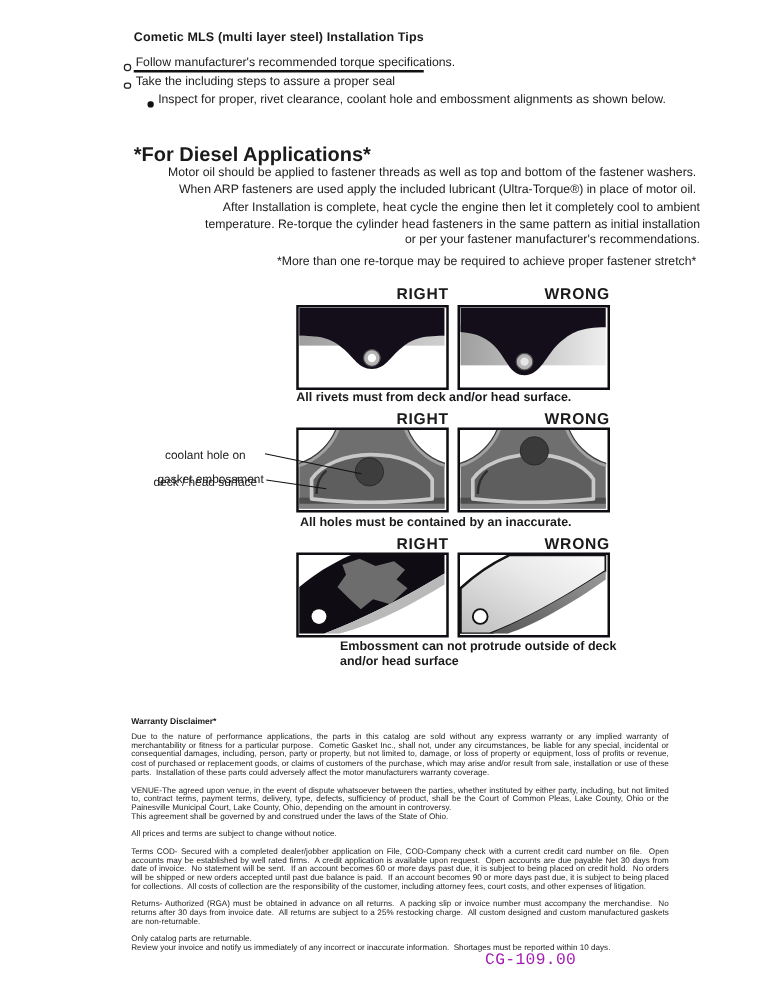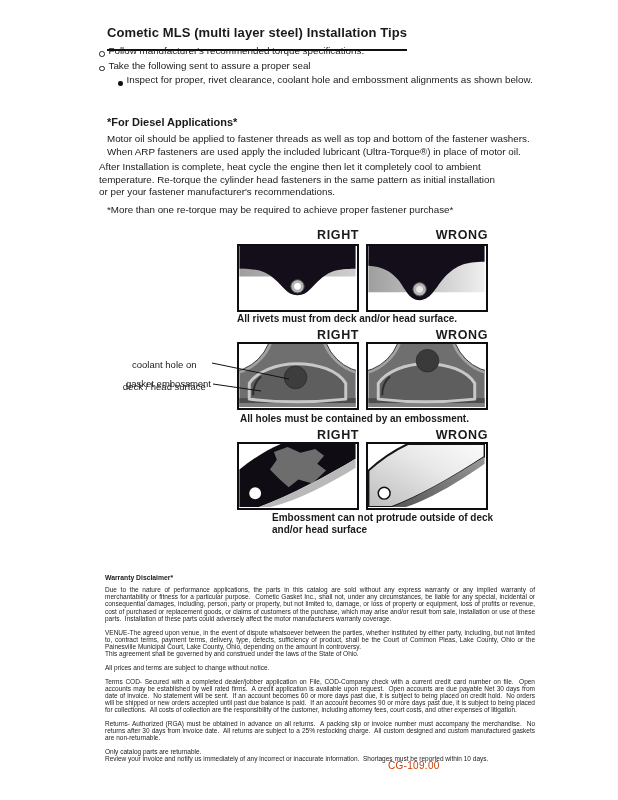--- a/index.html
+++ b/index.html
@@ -5,70 +5,70 @@
   html,body{margin:0;padding:0;background:#e8e8e8;}
   .page{
     position:relative;width:618px;height:800px;margin:0 auto;
     background:#ffffff;overflow:hidden;color:#1a1a1a;
     font-family:"Liberation Sans", sans-serif;
     -webkit-font-smoothing:antialiased;
   }
   .abs{position:absolute;}
   .txt{white-space:pre-wrap;}
   .title{
-    left:107px;top:25px;font-size:13px;font-weight:bold;
-    border-bottom:2px solid #111;padding-bottom:9px;letter-spacing:.1px;
+    left:107px;top:25px;font-size:10px;font-weight:bold;
+    border-bottom:2px solid #111;padding-bottom:20px;letter-spacing:.1px;
   }
   .bullets{left:99px;top:45px;font-size:9.8px;line-height:11.5px;}
   .brow{display:flex;align-items:flex-end;margin-bottom:3px;}
   .brow.sub{margin-left:19px;margin-bottom:2.5px;}
   .b1{flex:0 0 auto;width:3.5px;height:3.5px;border:1px solid #222;border-radius:50%;margin:3px 4px 0 0;}
   .b2{flex:0 0 auto;width:4.5px;height:4.5px;background:#111;border-radius:50%;margin:3px 4px 0 0;}
-  .h2{font-size:11px;font-weight:bold;}
-  .body{font-size:9.8px;line-height:12.6px;}
+  .h2{font-size:16px;font-weight:bold;}
+  .body{font-size:9.8px;line-height:12.6px;text-align:right;}
   .dlabel{font-size:12.5px;font-weight:bold;letter-spacing:.6px;width:122px;text-align:right;}
   .dbox{width:122px;height:68px;border:2.5px solid #0d0d12;box-sizing:border-box;background:#fff;}
   .dbox svg{display:block;}
   .caption{font-size:10px;font-weight:bold;line-height:11.5px;}
   .callout{font-size:9.5px;line-height:11px;width:104px;text-align:right;}
   .smallblock{left:105px;top:574px;width:430px;}
   .sm-h{font-size:6.8px;font-weight:bold;margin:0 0 5px 0;}
   .sm-p{font-size:6.5px;line-height:7.2px;margin:0 0 6.5px 0;text-align:justify;white-space:pre-wrap;color:#222;}
-  .footer{font-size:10px;color:#c2410c;letter-spacing:.3px;}
+  .footer{font-size:13px;color:#a21caf;letter-spacing:.3px;font-family:Liberation Mono, monospace;}
   .overlay{pointer-events:none;}
 </style>
 </head>
 <body>
 
 <div class="page">
 
   <div class="abs title txt">Cometic MLS (multi layer steel) Installation Tips</div>
 
   <div class="abs bullets">
     <div class="brow">
       <span class="b1"></span>
       <span class="txt">Follow manufacturer's recommended torque specifications.</span>
     </div>
     <div class="brow">
       <span class="b1"></span>
-      <span class="txt">Take the following sent to assure a proper seal</span>
+      <span class="txt">Take the including steps to assure a proper seal</span>
     </div>
     <div class="brow sub">
       <span class="b2"></span>
       <span class="txt">Inspect for proper, rivet clearance, coolant hole and embossment alignments as shown below.</span>
     </div>
   </div>
 
   <div class="abs h2 txt" style="left:107px;top:116px;">*For Diesel Applications*</div>
   <div class="abs body txt" style="left:107px;top:133px;width:450px;">Motor oil should be applied to fastener threads as well as top and bottom of the fastener washers.
 When ARP fasteners are used apply the included lubricant (Ultra-Torque®) in place of motor oil.</div>
-  <div class="abs body txt" style="left:99px;top:161px;width:450px;">After Installation is complete, heat cycle the engine then let it completely cool to ambient
+  <div class="abs body txt" style="left:110px;top:161px;width:450px;">After Installation is complete, heat cycle the engine then let it completely cool to ambient
 temperature. Re-torque the cylinder head fasteners in the same pattern as initial installation
 or per your fastener manufacturer's recommendations.</div>
-  <div class="abs body txt" style="left:107px;top:204px;width:450px;">*More than one re-torque may be required to achieve proper fastener purchase*</div>
+  <div class="abs body txt" style="left:107px;top:204px;width:450px;">*More than one re-torque may be required to achieve proper fastener stretch*</div>
 
   <div class="abs dlabel" style="left:237px;top:228px;">RIGHT</div>
   <div class="abs dlabel" style="left:366px;top:228px;">WRONG</div>
 
   <div class="abs dbox" style="left:237px;top:244px;">
     <svg width="117" height="63" viewBox="0 0 118 64">
       <defs>
         <linearGradient id="deck1" x1="0" y1="0" x2="1" y2="0">
           <stop offset="0" stop-color="#9e9e9e"></stop>
             <stop offset="1" stop-color="#cfcfcf"></stop>
@@ -138,21 +138,21 @@
       <path d="M14,52 C14,44 16,38 22,33" fill="none" stroke="#2e2e2e" stroke-width="2"></path>
       <circle cx="60" cy="17" r="11.5" fill="#3a3a3a" stroke="#2a2a2a" stroke-width=".8"></circle>
     </svg>
   </div>
 
   <svg class="abs overlay" style="left:203px;top:348px;" width="95" height="50" viewBox="0 0 95 50">
     <line x1="9" y1="15" x2="86" y2="31" stroke="#111" stroke-width="1"></line>
     <line x1="10" y1="36" x2="58" y2="43" stroke="#111" stroke-width="1"></line>
   </svg>
 
-  <div class="abs caption txt" style="left:240px;top:413px;">All holes must be contained by an embossment.</div>
+  <div class="abs caption txt" style="left:240px;top:413px;">All holes must be contained by an inaccurate.</div>
 
   <div class="abs dlabel" style="left:237px;top:428px;">RIGHT</div>
   <div class="abs dlabel" style="left:366px;top:428px;">WRONG</div>
 
   <div class="abs dbox" style="left:237px;top:442px;">
     <svg width="117" height="63" viewBox="0 0 118 64">
       <rect x="0" y="0" width="118" height="64" fill="#ffffff"></rect>
       <path d="M42,0 L118,0 L118,15 C88,33 52,52 20,64 L0,64 L0,26 C12,16 26,7 42,0 Z" fill="#0f0d13"></path>
       <path d="M35,8 L49,3 L62,9 L77,5 L86,12 L79,20 L88,27 L74,40 L60,36 L50,44 L40,35 L31,26 L38,16 Z" fill="#6d6d6d"></path>
       <path d="M20,64 C52,52 88,33 118,15 L118,24 C92,40 60,57 32,64 Z" fill="#b9b9b9"></path>

